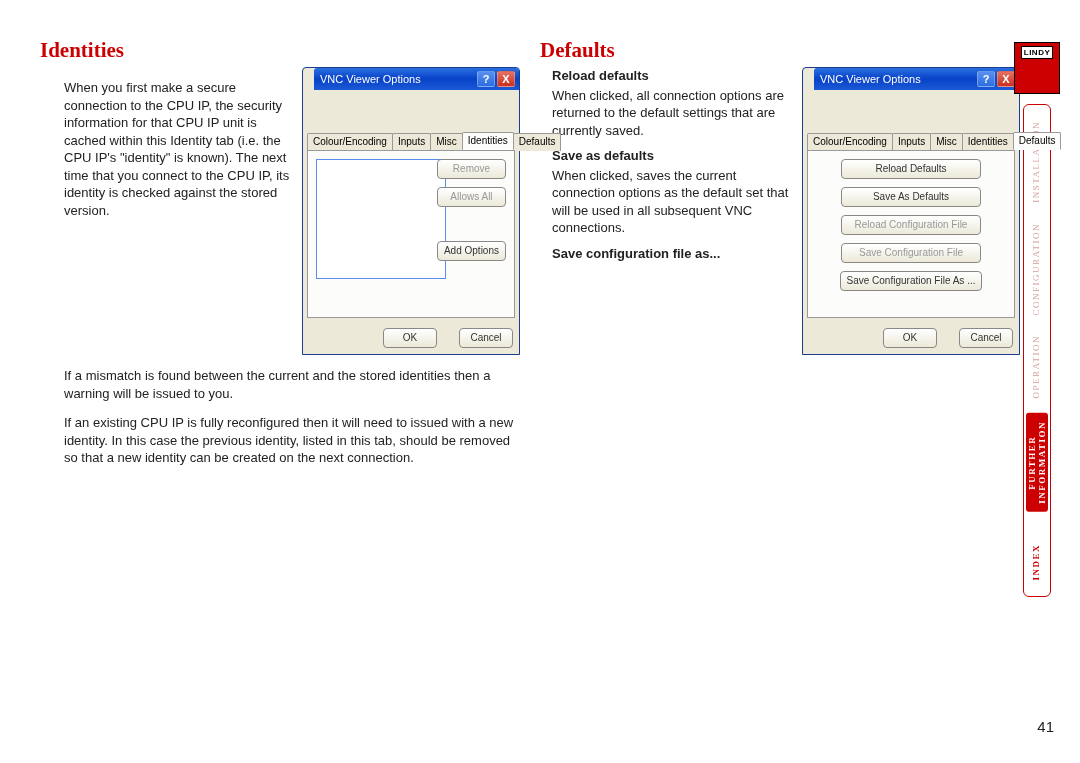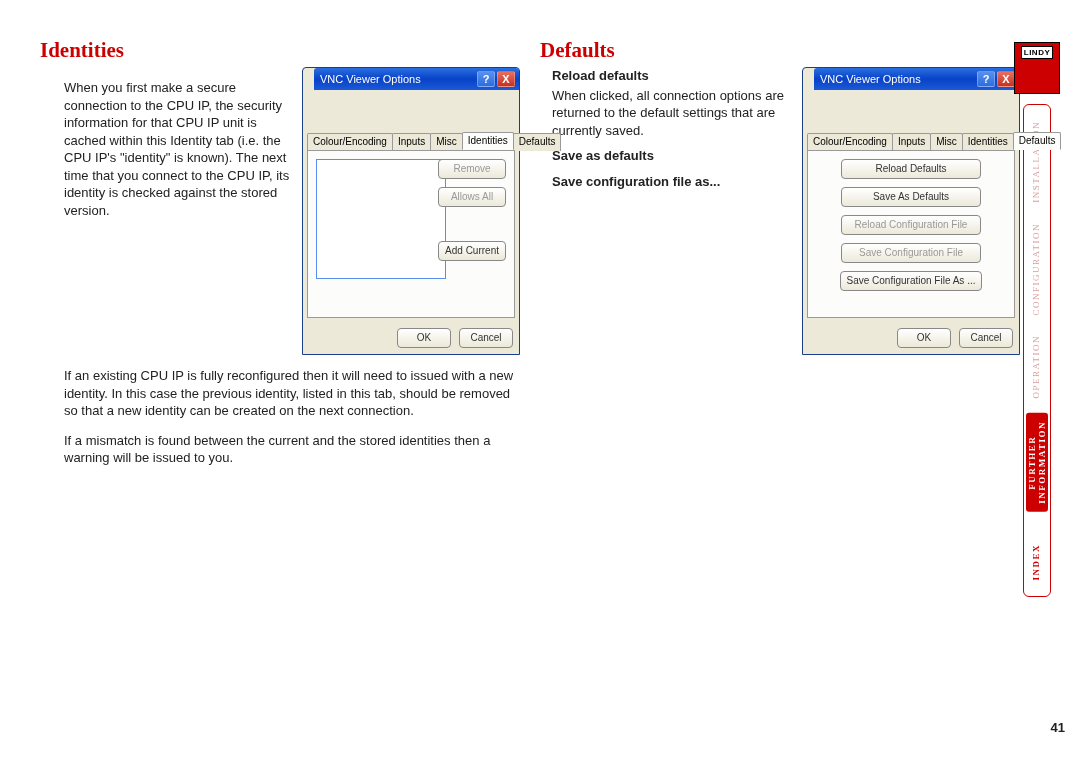--- a/index.html
+++ b/index.html
@@ -150,21 +150,21 @@
     color: #333;
     text-align: center;
     line-height: 18px;
     cursor: default;
   }
   .xp-btn.disabled { color: #999; }
   .xp-btn.wide { min-width: 140px; }
   .dlg-buttons {
     display: flex;
     justify-content: flex-end;
-    gap: 8px;
+    gap: 22px;
     padding: 6px 6px 6px 0;
   }
   .defaults-panel {
     display: flex;
     flex-direction: column;
     align-items: center;
     gap: 8px;
     padding-top: 8px;
   }
 
@@ -216,24 +216,24 @@
     background: #cc0000;
     color: #fff;
     border-radius: 3px;
     padding: 8px 2px;
     width: 22px;
   }
   .nav-spacer { height: 10px; }
 
   .page-num {
     position: absolute;
-    right: 15px;
+    right: 26px;
     bottom: 28px;
-    font-weight: bold;
-    font-size: 13px;
+    font-weight: normal;
+    font-size: 15px;
   }
 </style>
 </head>
 <body>
 
 <div class="page">
 
   <div class="col">
     <h2 class="section">Identities</h2>
     <div class="intro-block">
@@ -259,40 +259,41 @@
           <div class="tab">Misc</div>
           <div class="tab active">Identities</div>
           <div class="tab">Defaults</div>
         </div>
         <div class="tabpanel">
           <div class="identities-list"></div>
           <div class="side-btns">
             <div class="xp-btn disabled">Remove</div>
             <div class="xp-btn disabled">Allows All</div>
             <div style="height:18px"></div>
-            <div class="xp-btn">Add Current</div>
+            <div class="xp-btn">Add Options</div>
           </div>
         </div>
         <div class="dlg-buttons">
           <div class="xp-btn" style="min-width:54px">OK</div>
           <div class="xp-btn" style="min-width:54px">Cancel</div>
         </div>
       </div>
     </div>
+    <p class="body-text">If a mismatch is found between the current and the stored identities then a warning will be issued to you.</p>
     <p class="body-text">If an existing CPU IP is fully reconfigured then it will need to issued with a new identity. In this case the previous identity, listed in this tab, should be removed so that a new identity can be created on the next connection.</p>
-    <p class="body-text">If a mismatch is found between the current and the stored identities then a warning will be issued to you.</p>
   </div>
 
   <div class="col">
     <h2 class="section">Defaults</h2>
     <div class="intro-block">
       <div class="defs" style="flex:1">
         <p class="sub-heading">Reload defaults</p>
         <p>When clicked, all connection options are returned to the default settings that are currently saved.</p>
         <p class="sub-heading">Save as defaults</p>
+        <p>When clicked, saves the current connection options as the default set that will be used in all subsequent VNC connections.</p>
         <p class="sub-heading">Save configuration file as...</p>
       </div>
 
       <div class="window">
         <div class="titlebar">
           <span>VNC Viewer Options</span>
           <div class="titlebar-buttons">
             <div class="tb-btn tb-help">
                 <span>?</span>
               </div>

